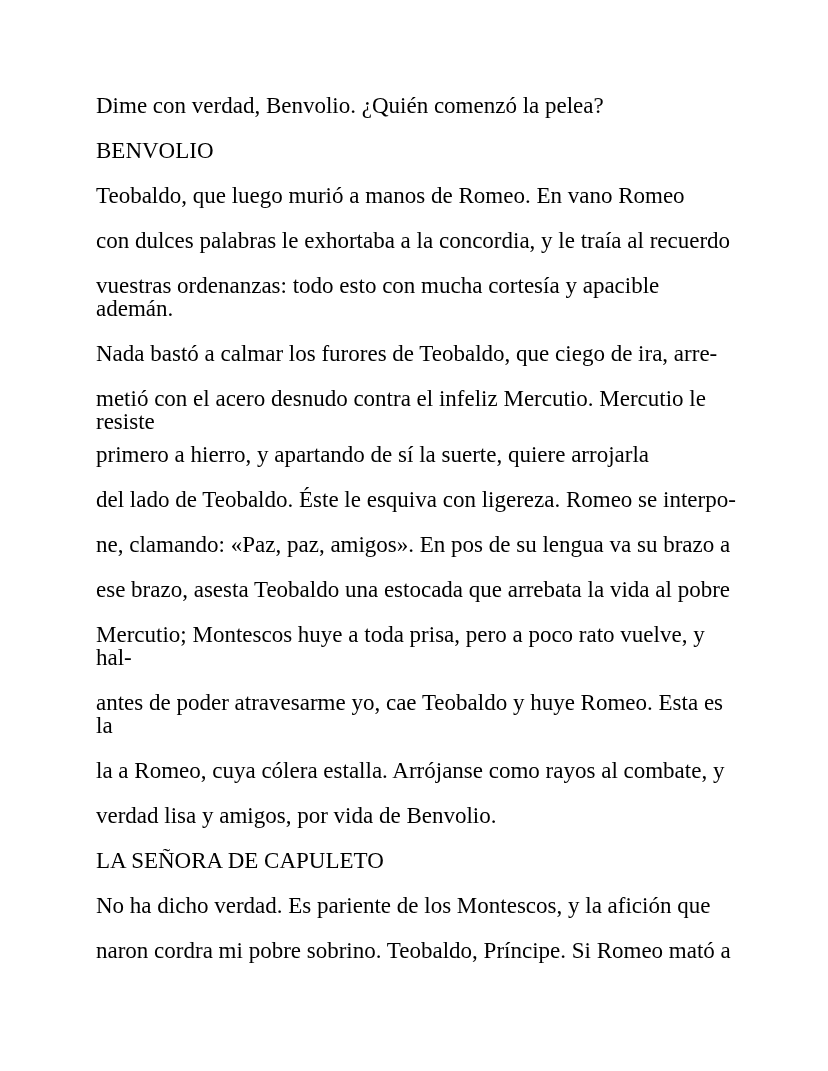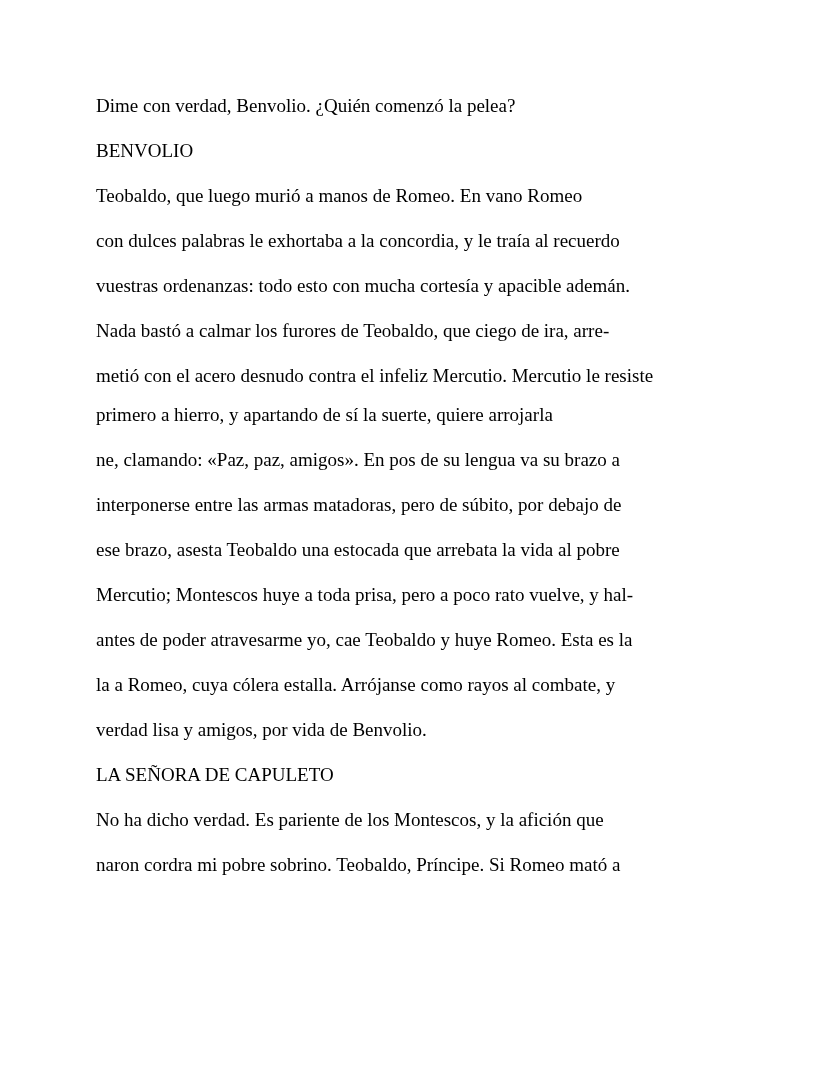--- a/index.html
+++ b/index.html
@@ -14,48 +14,48 @@
     background: #ffffff;
     overflow: hidden;
     font-family: "Liberation Serif", "DejaVu Serif", serif;
     color: #000000;
     box-sizing: border-box;
     padding: 94px 92px 0 96px;
   }
   .textblock p {
     margin: 0 0 22px 0;
     padding: 0;
-    font-size: 19px;
+    font-size: 23px;
     line-height: 23px;
     letter-spacing: 0px;
     color: #000000;
     white-space: pre-wrap;
   }
   .textblock p.tight {
-    margin-bottom: 16px;
+    margin-bottom: 10px;
   }
   .textblock p.speaker {
     
   }
 </style>
 </head>
 <body>
 
 <div class="page">
   <div class="textblock">
       <p class="">Dime con verdad, Benvolio. ¿Quién comenzó la pelea?</p>
       <p class="speaker">BENVOLIO</p>
       <p class="">Teobaldo, que luego murió a manos de Romeo. En vano Romeo</p>
       <p class="">con dulces palabras le exhortaba a la concordia, y le traía al recuerdo</p>
       <p class="">vuestras ordenanzas: todo esto con mucha cortesía y apacible ademán.</p>
       <p class="">Nada bastó a calmar los furores de Teobaldo, que ciego de ira, arre-</p>
       <p class="tight ">metió con el acero desnudo contra el infeliz Mercutio. Mercutio le resiste</p>
       <p class="">primero a hierro, y apartando de sí la suerte, quiere arrojarla</p>
+      <p class="">del lado de Teobaldo. Éste le esquiva con ligereza. Romeo se interpo-</p>
       <p class="">ne, clamando: «Paz, paz, amigos». En pos de su lengua va su brazo a</p>
-      <p class="">interponerse entre las armas matadoras, pero de súbito, por debajo de</p>
       <p class="">ese brazo, asesta Teobaldo una estocada que arrebata la vida al pobre</p>
       <p class="">Mercutio; Montescos huye a toda prisa, pero a poco rato vuelve, y hal-</p>
       <p class="">antes de poder atravesarme yo, cae Teobaldo y huye Romeo. Esta es la</p>
       <p class="">la a Romeo, cuya cólera estalla. Arrójanse como rayos al combate, y</p>
       <p class="">verdad lisa y amigos, por vida de Benvolio.</p>
       <p class="speaker">LA SEÑORA DE CAPULETO</p>
       <p class="">No ha dicho verdad. Es pariente de los Montescos, y la afición que</p>
       <p class="">naron cordra mi pobre sobrino. Teobaldo, Príncipe. Si Romeo mató a</p>
     </div>
 </div>

